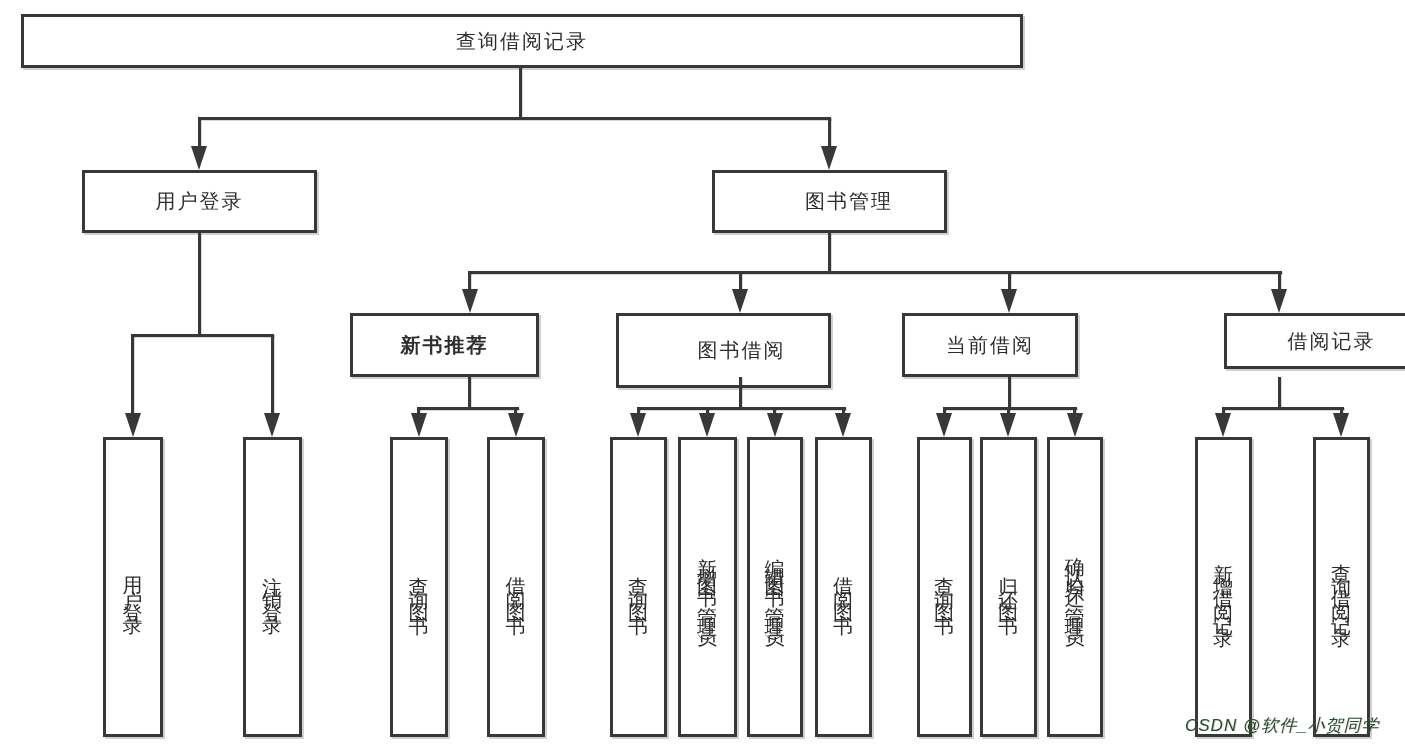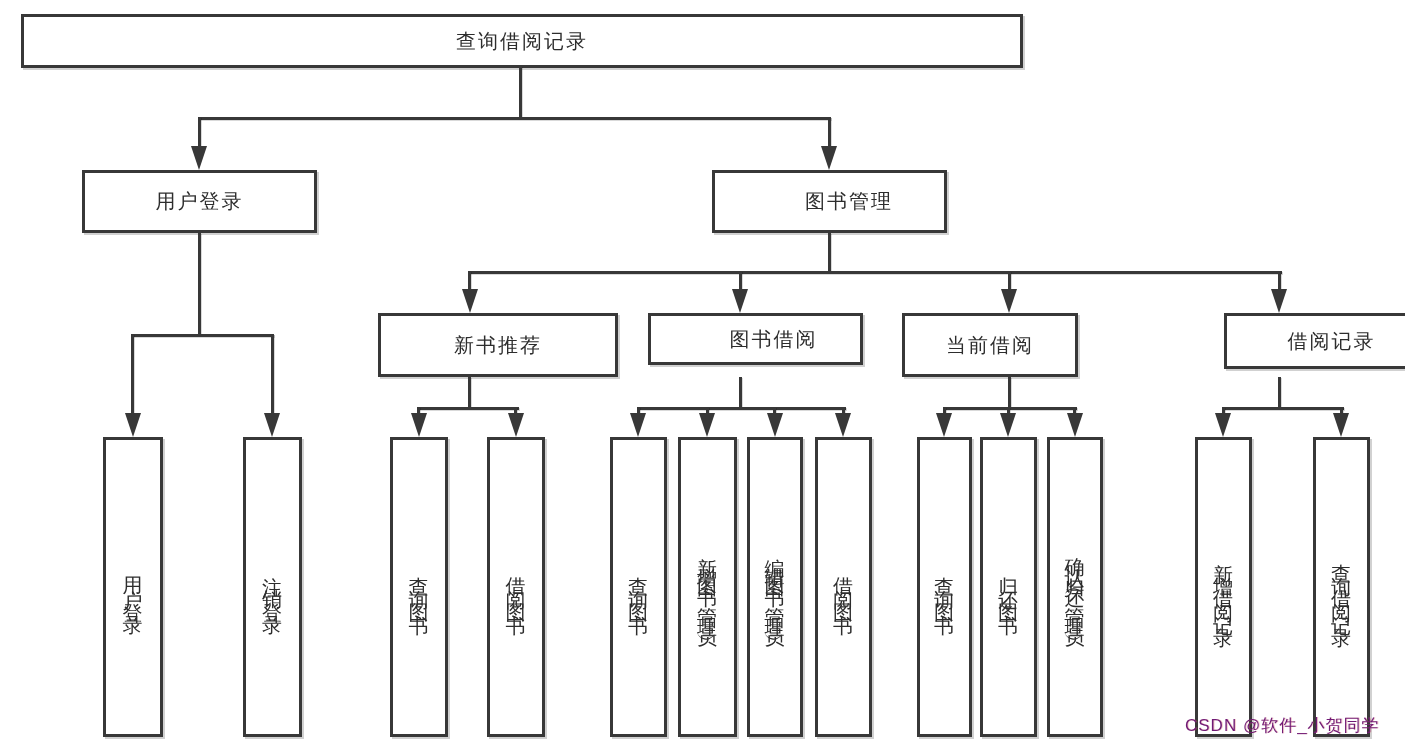--- a/index.html
+++ b/index.html
@@ -54,24 +54,25 @@
     height: 0;
     border-left: 8px solid transparent;
     border-right: 8px solid transparent;
     border-top: 24px solid #383838;
   }
   #watermark {
     position: absolute;
     left: 1185px;
     top: 714px;
     font-size: 17px;
-    color: #701a75;
+    color: #14532d;
     letter-spacing: 1px;
     text-shadow: 1px 0 0 rgba(224,110,110,0.35);
     white-space: nowrap;
+    font-style: italic;
   }
 </style>
 </head>
 <body>
 
 <div id="canvas">
 
   <div class="box" style="left:21px;top:14px;width:1002px;height:54px;">
     <span>查询借阅记录</span>
   </div>
@@ -101,24 +102,24 @@
   <div class="h" style="left:469px;top:271px;width:813px;height:3px;"></div>
   <div class="v" style="left:468px;top:271px;width:3px;height:22px;"></div>
   <div class="ar" style="left:462px;top:289px;"></div>
   <div class="v" style="left:739px;top:271px;width:3px;height:22px;"></div>
   <div class="ar" style="left:732px;top:289px;"></div>
   <div class="v" style="left:1008px;top:271px;width:3px;height:22px;"></div>
   <div class="ar" style="left:1001px;top:289px;"></div>
   <div class="v" style="left:1278px;top:271px;width:3px;height:22px;"></div>
   <div class="ar" style="left:1271px;top:289px;"></div>
 
-  <div class="box" style="left:378px;top:313px;width:240px;height:64px;">
+  <div class="box" style="left:350px;top:313px;width:189px;height:64px;font-weight:bold;">
     <span>新书推荐</span>
   </div>
-  <div class="box" style="left:648px;top:313px;width:215px;height:52px;padding-left:36px;">
+  <div class="box" style="left:616px;top:313px;width:215px;height:75px;padding-left:36px;">
     <span>图书借阅</span>
   </div>
   <div class="box" style="left:902px;top:313px;width:176px;height:64px;">
     <span>当前借阅</span>
   </div>
   <div class="box" style="left:1224px;top:313px;width:215px;height:56px;">
     <span>借阅记录</span>
   </div>
 
   <div class="v" style="left:468px;top:377px;width:3px;height:32px;"></div>

